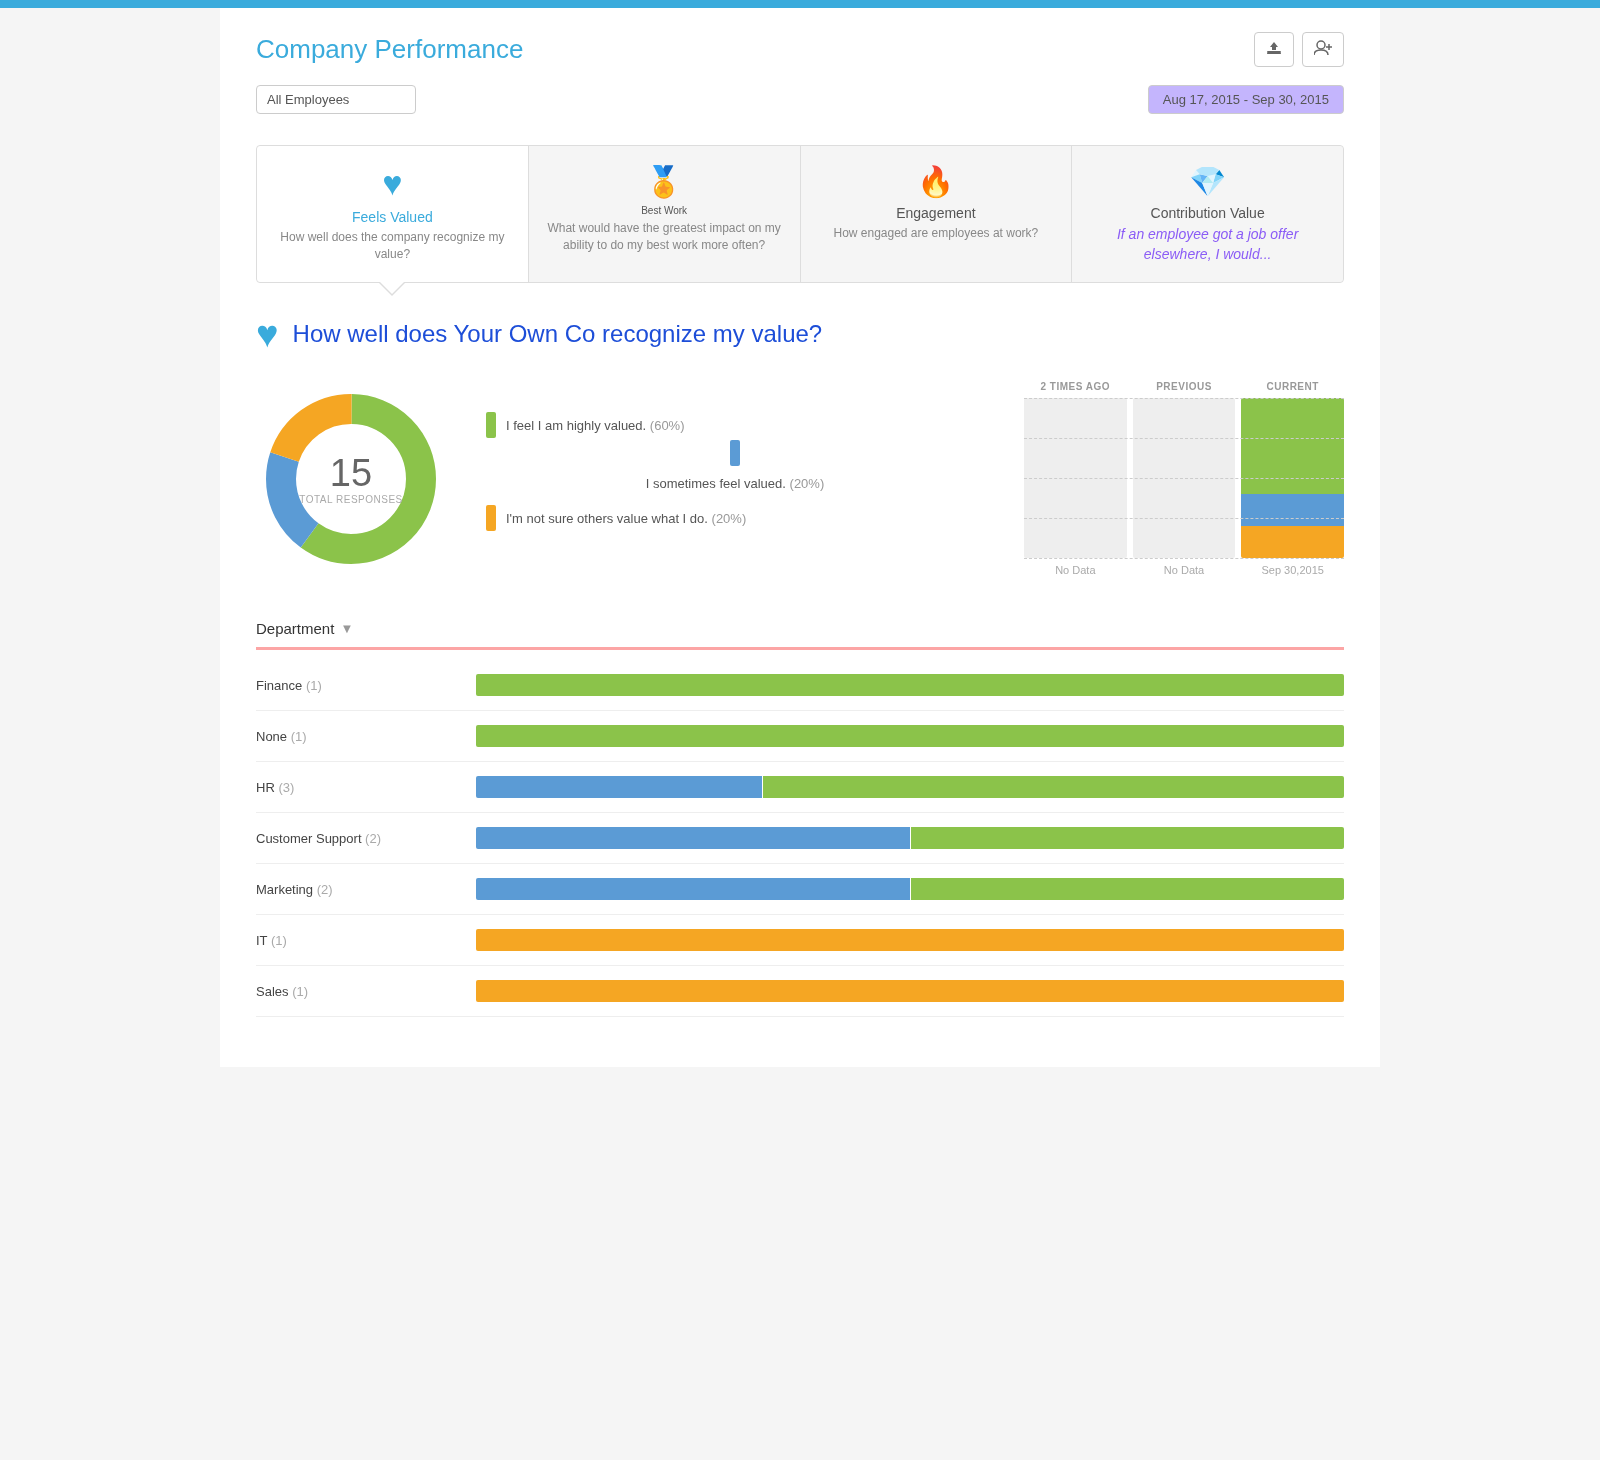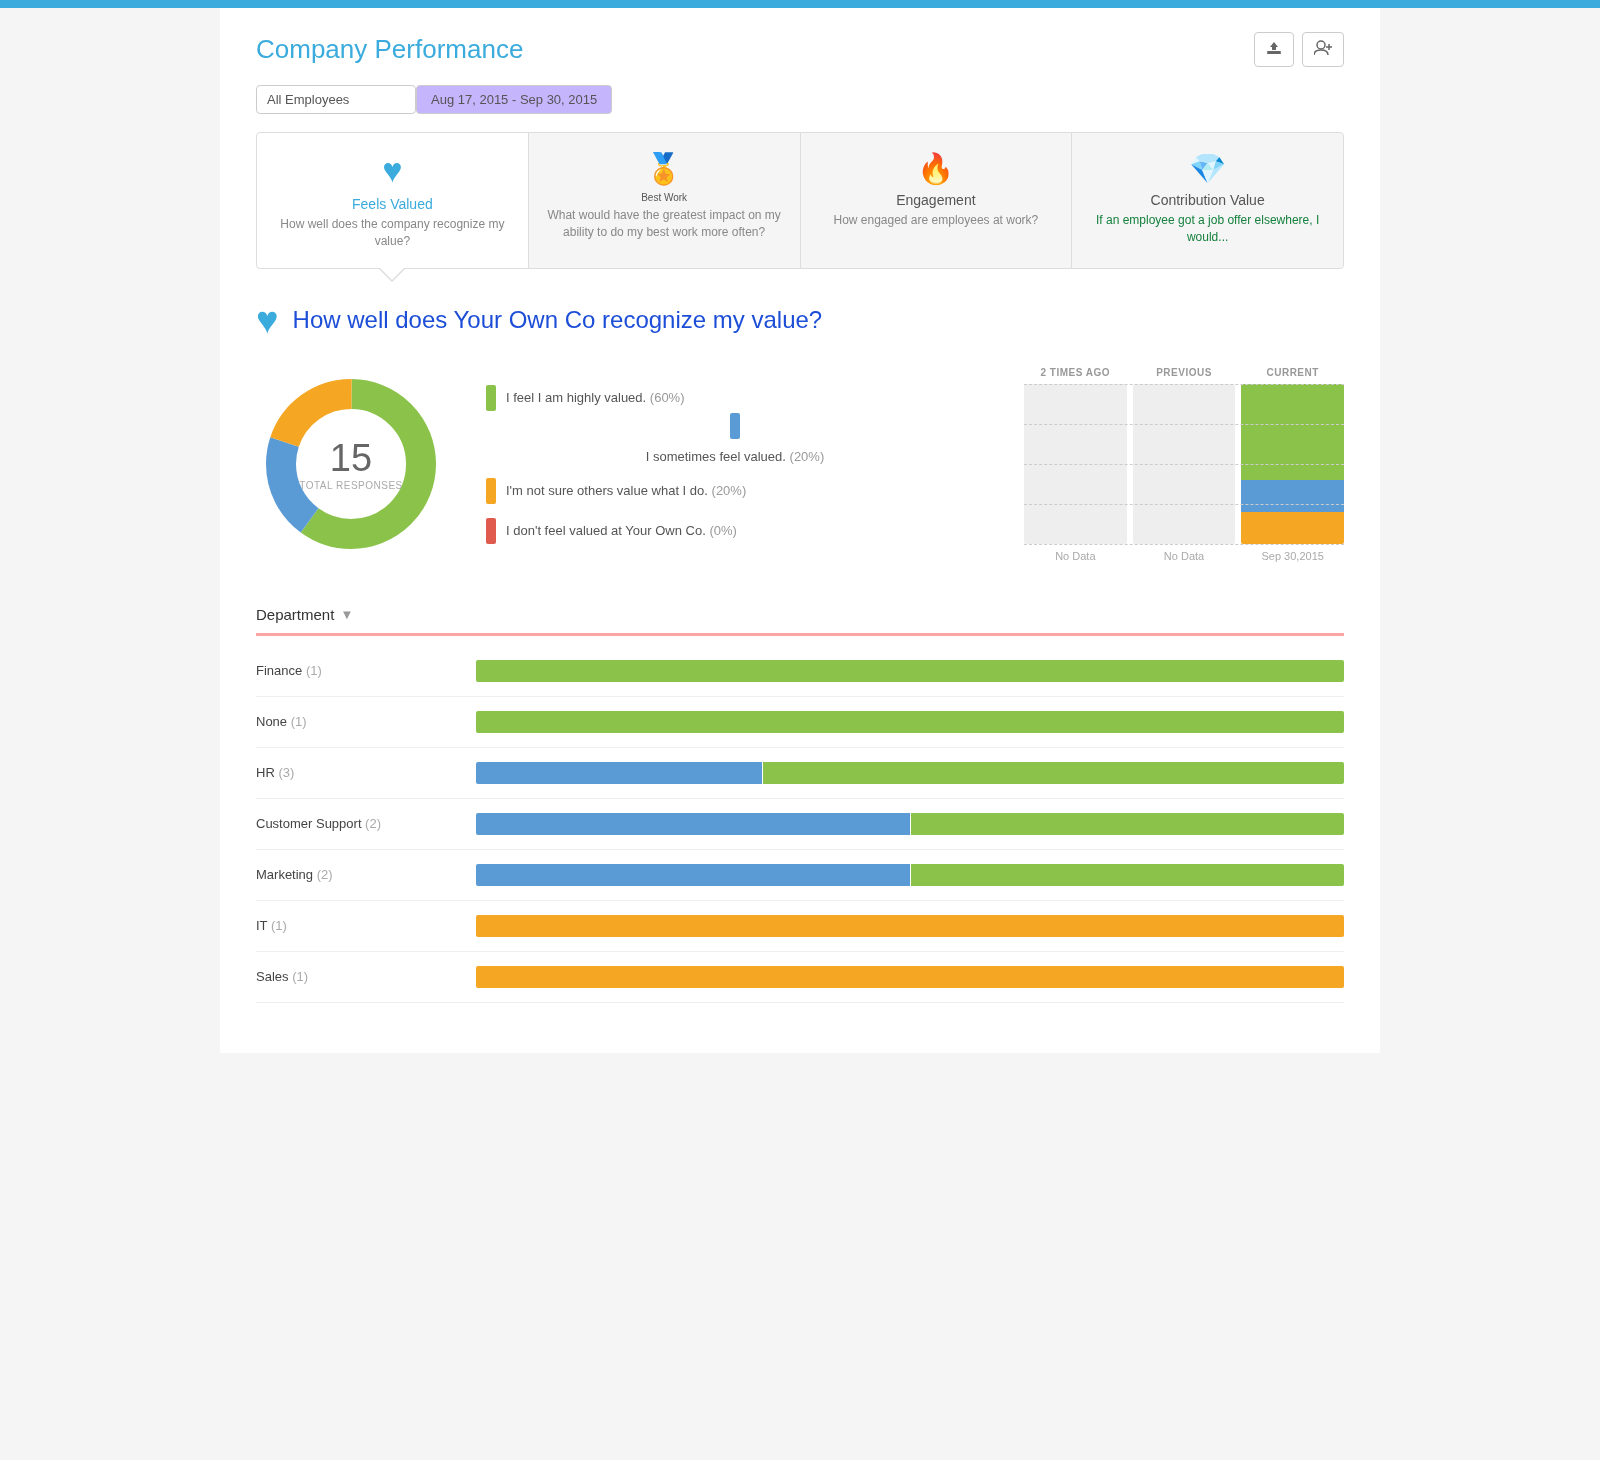--- a/index.html
+++ b/index.html
@@ -26,21 +26,21 @@
         <svg width="18" height="16" viewBox="0 0 18 16" fill="#666">
           <circle cx="7" cy="5" r="4" fill="none" stroke="#666" stroke-width="1.5"></circle>
           <path d="M0 15 Q0 10 7 10 Q14 10 14 15" fill="none" stroke="#666" stroke-width="1.5"></path>
           <line x1="15" y1="4" x2="15" y2="10" stroke="#666" stroke-width="1.5"></line>
           <line x1="12" y1="7" x2="18" y2="7" stroke="#666" stroke-width="1.5"></line>
         </svg>
       </button>
     </div>
   </div>
 
-  <div style="display:flex; align-items:center; margin-bottom:18px;">
+  <div style="display:flex; justify-content:space-between; align-items:center; margin-bottom:31px;">
     <input type="text" style="border: 1px solid rgb(204, 204, 204); border-radius: 4px; padding: 6px 10px; font-size: 13px; color: rgb(85, 85, 85); width: 160px;" value="All Employees">
     <div style="border:1px solid #ccc; border-radius:4px; padding:6px 14px; font-size:13px; color:#555; background:#c4b5fd;">Aug 17, 2015 - Sep 30, 2015</div>
   </div>
 
   <div style="display:flex; border:1px solid #ddd; border-radius:4px; overflow:visible; margin-bottom:32px; background:#f5f5f5; position:relative;">
 
     <div style="flex:1; padding:18px 16px; text-align:center; cursor:pointer; background:#fff; border-right:1px solid #ddd; position:relative; border-radius:4px 0 0 4px;">
       <div style="font-size:34px; color:#3aabdc; margin-bottom:6px;">♥</div>
       <div style="font-size:14px; font-weight:500; color:#3aabdc;">Feels Valued</div>
       <div style="font-size:12px; color:#888; margin-top:4px; line-height:1.4;">How well does the company recognize my value?</div>
@@ -57,21 +57,21 @@
 
     <div style="flex:1; padding:18px 16px; text-align:center; cursor:pointer; background:#f5f5f5; border-right:1px solid #ddd;">
       <div style="font-size:30px; color:#999; margin-bottom:6px;">🔥</div>
       <div style="font-size:14px; font-weight:500; color:#555;">Engagement</div>
       <div style="font-size:12px; color:#888; margin-top:4px; line-height:1.4;">How engaged are employees at work?</div>
     </div>
 
     <div style="flex:1; padding:18px 16px; text-align:center; cursor:pointer; background:#f5f5f5; border-radius:0 4px 4px 0;">
       <div style="font-size:30px; color:#999; margin-bottom:6px;">💎</div>
       <div style="font-size:14px; font-weight:500; color:#555;">Contribution Value</div>
-      <div style="font-size:12px; color:#15803d; margin-top:4px; line-height:1.4;">If an employee got a job offer elsewhere, I would...</div>
+      <div style="font-size:14px; color:#8b5cf6; margin-top:4px; line-height:1.4;font-style:italic;">If an employee got a job offer elsewhere, I would...</div>
     </div>
 
   </div>
 
   <div style="display:flex; align-items:center; gap:14px; margin-bottom:28px;">
     <div style="color:#3aabdc; font-size:38px; line-height:1;">♥</div>
     <h2 style="font-size:24px; font-weight:300; color:#1d4ed8; font-family:'Helvetica Neue',Arial,sans-serif;">How well does Your Own Co recognize my value?</h2>
   </div>
 
   <div style="display:flex; align-items:center; gap:40px; margin-bottom:44px;">
@@ -96,24 +96,20 @@
         <span><span>I feel I am highly valued.</span> <span style="color:#999;">(60%)</span></span>
       </div>
       <div style="display:flex; align-items:center; gap:10px; margin-bottom:14px; font-size:13px; color:#555;flex-direction:column;">
         <div style="width:10px; height:26px; background:#5b9bd5; border-radius:2px; flex-shrink:0;"></div>
         <span><span>I sometimes feel valued.</span> <span style="color:#999;">(20%)</span></span>
       </div>
       <div style="display:flex; align-items:center; gap:10px; margin-bottom:14px; font-size:13px; color:#555;">
         <div style="width:10px; height:26px; background:#f5a623; border-radius:2px; flex-shrink:0;"></div>
         <span><span>I'm not sure others value what I do.</span> <span style="color:#999;">(20%)</span></span>
       </div>
-      <div style="display:flex; align-items:center; gap:10px; font-size:13px; color:#555;">
-        <div style="width:10px; height:26px; background:#e05a4e; border-radius:2px; flex-shrink:0;"></div>
-        <span><span>I don't feel valued at Your Own Co.</span> <span style="color:#999;">(0%)</span></span>
-      </div>
     </div>
 
     <div style="flex-shrink:0; width:320px;">
 
       <div style="display:flex; gap:6px; margin-bottom:6px;">
         <div style="flex:1; text-align:center; font-size:10px; color:#999; font-weight:600; text-transform:uppercase; letter-spacing:0.5px;">2 TIMES AGO</div>
         <div style="flex:1; text-align:center; font-size:10px; color:#999; font-weight:600; text-transform:uppercase; letter-spacing:0.5px;">PREVIOUS</div>
         <div style="flex:1; text-align:center; font-size:10px; color:#999; font-weight:600; text-transform:uppercase; letter-spacing:0.5px;">CURRENT</div>
       </div>
 

